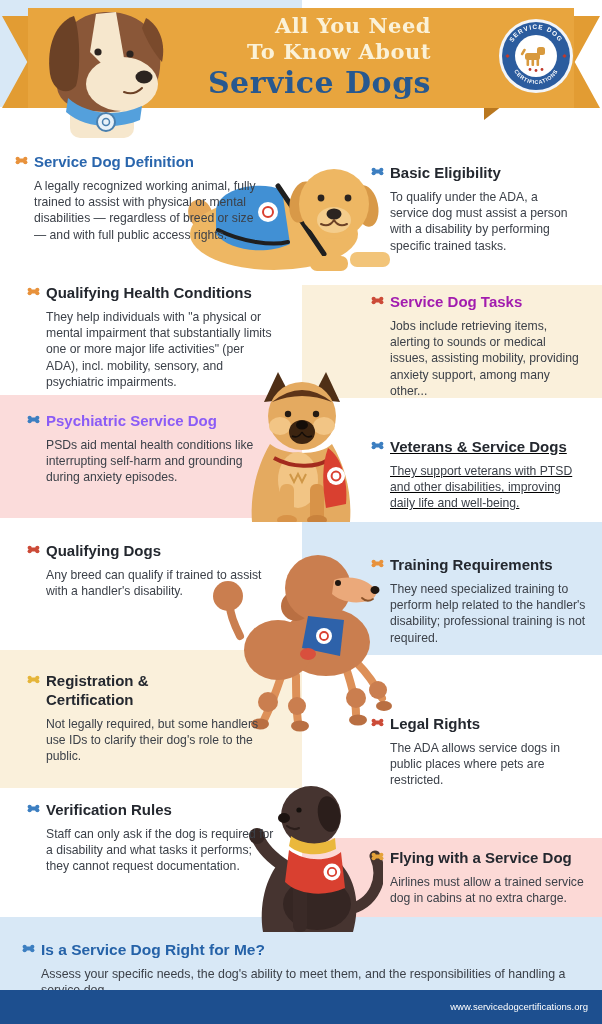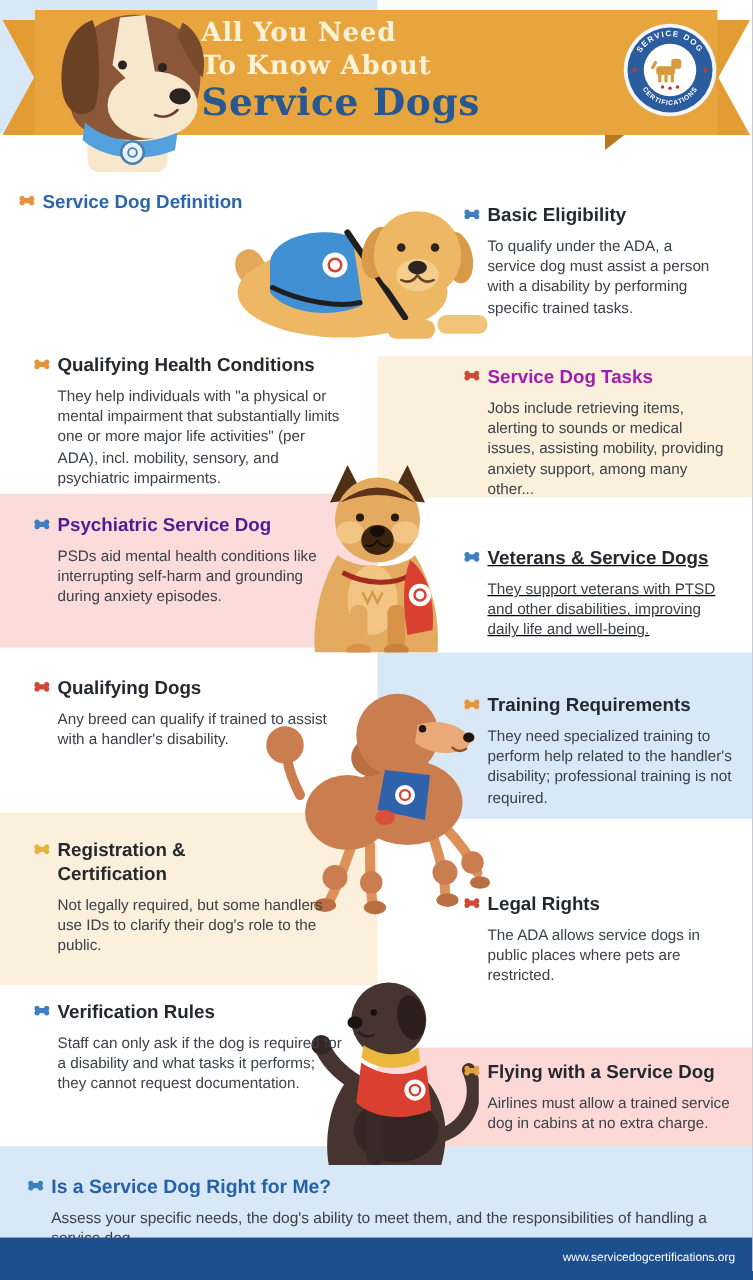--- a/index.html
+++ b/index.html
@@ -15,21 +15,21 @@
   .b11{left:302px;top:838px;width:300px;height:79px;}
   .b12{left:0;top:917px;width:602px;height:73px;}
   
   .ribbon-band{position:absolute;left:28px;top:8px;width:546px;height:100px;z-index:4;}
   .tail{position:absolute;top:16px;width:115px;height:92px;z-index:3;}
   .tail-left{left:2px;clip-path:polygon(0 0,100% 0,100% 100%,0 100%,22% 50%);}
   .tail-right{left:485px;clip-path:polygon(0 0,100% 0,78% 50%,100% 100%,0 100%);}
   .fold{position:absolute;width:18px;height:14px;z-index:3;}
   .fold-left{left:100px;top:106px;clip-path:polygon(0 0,100% 0,100% 100%);}
   .fold-right{left:484px;top:106px;clip-path:polygon(0 0,100% 0,0 100%);}
-  .title-wrap{position:absolute;left:161px;top:13px;width:282px;text-align:left;z-index:5;
+  .title-wrap{position:absolute;left:149px;top:13px;width:282px;text-align:right;z-index:5;
     font-family:"DejaVu Serif",serif;font-weight:bold;}
   .title-line{font-size:21px;line-height:26px;letter-spacing:.5px;}
   .title-main{font-size:30px;line-height:36px;letter-spacing:.5px;}
   .badge-wrap{position:absolute;left:498px;top:18px;width:76px;height:76px;z-index:6;}
   .dog{position:absolute;z-index:2;}
   .puppy{left:18px;top:0;z-index:6;}
   
   .sec{position:absolute;z-index:3;}
   .sec .head{display:flex;align-items:flex-start;gap:6px;}
   .bone{flex:0 0 auto;width:13px;margin-top:4px;line-height:0;}
@@ -226,20 +226,21 @@
             <g fill="currentColor">
               <circle cx="4.5" cy="4" r="3.5"></circle>
               <circle cx="4.5" cy="10" r="3.5"></circle>
               <circle cx="17.5" cy="4" r="3.5"></circle>
               <circle cx="17.5" cy="10" r="3.5"></circle>
               <rect x="4" y="3.5" width="14" height="7" rx="2"></rect>
             </g>
           </svg></span>
     <h2 style="color: rgb(42, 102, 173);">Service Dog Definition</h2>
       </div>
+    <p>A legally recognized working animal, fully trained to assist with physical or mental disabilities — regardless of breed or size — and with full public access rights.</p>
   </section>
 
   <section class="sec s1">
     <div class="head">
         <span class="bone" style="color: rgb(61, 127, 193);"><svg width="13" height="9" viewBox="0 0 22 14">
             <g fill="currentColor">
               <circle cx="4.5" cy="4" r="3.5"></circle>
               <circle cx="4.5" cy="10" r="3.5"></circle>
               <circle cx="17.5" cy="4" r="3.5"></circle>
               <circle cx="17.5" cy="10" r="3.5"></circle>
@@ -287,21 +288,21 @@
     <div class="head">
         <span class="bone" style="color: rgb(61, 127, 193);"><svg width="13" height="9" viewBox="0 0 22 14">
             <g fill="currentColor">
               <circle cx="4.5" cy="4" r="3.5"></circle>
               <circle cx="4.5" cy="10" r="3.5"></circle>
               <circle cx="17.5" cy="4" r="3.5"></circle>
               <circle cx="17.5" cy="10" r="3.5"></circle>
               <rect x="4" y="3.5" width="14" height="7" rx="2"></rect>
             </g>
           </svg></span>
-    <h2 style="color: #4c1d95; text-align: center;">Psychiatric Service Dog</h2>
+    <h2 style="color: #8b5cf6; text-align: center;">Psychiatric Service Dog</h2>
       </div>
     <p>PSDs aid mental health conditions like interrupting self-harm and grounding during anxiety episodes.</p>
   </section>
 
   <section class="sec s5">
     <div class="head">
         <span class="bone" style="color: rgb(61, 127, 193);"><svg width="13" height="9" viewBox="0 0 22 14">
             <g fill="currentColor">
               <circle cx="4.5" cy="4" r="3.5"></circle>
               <circle cx="4.5" cy="10" r="3.5"></circle>

